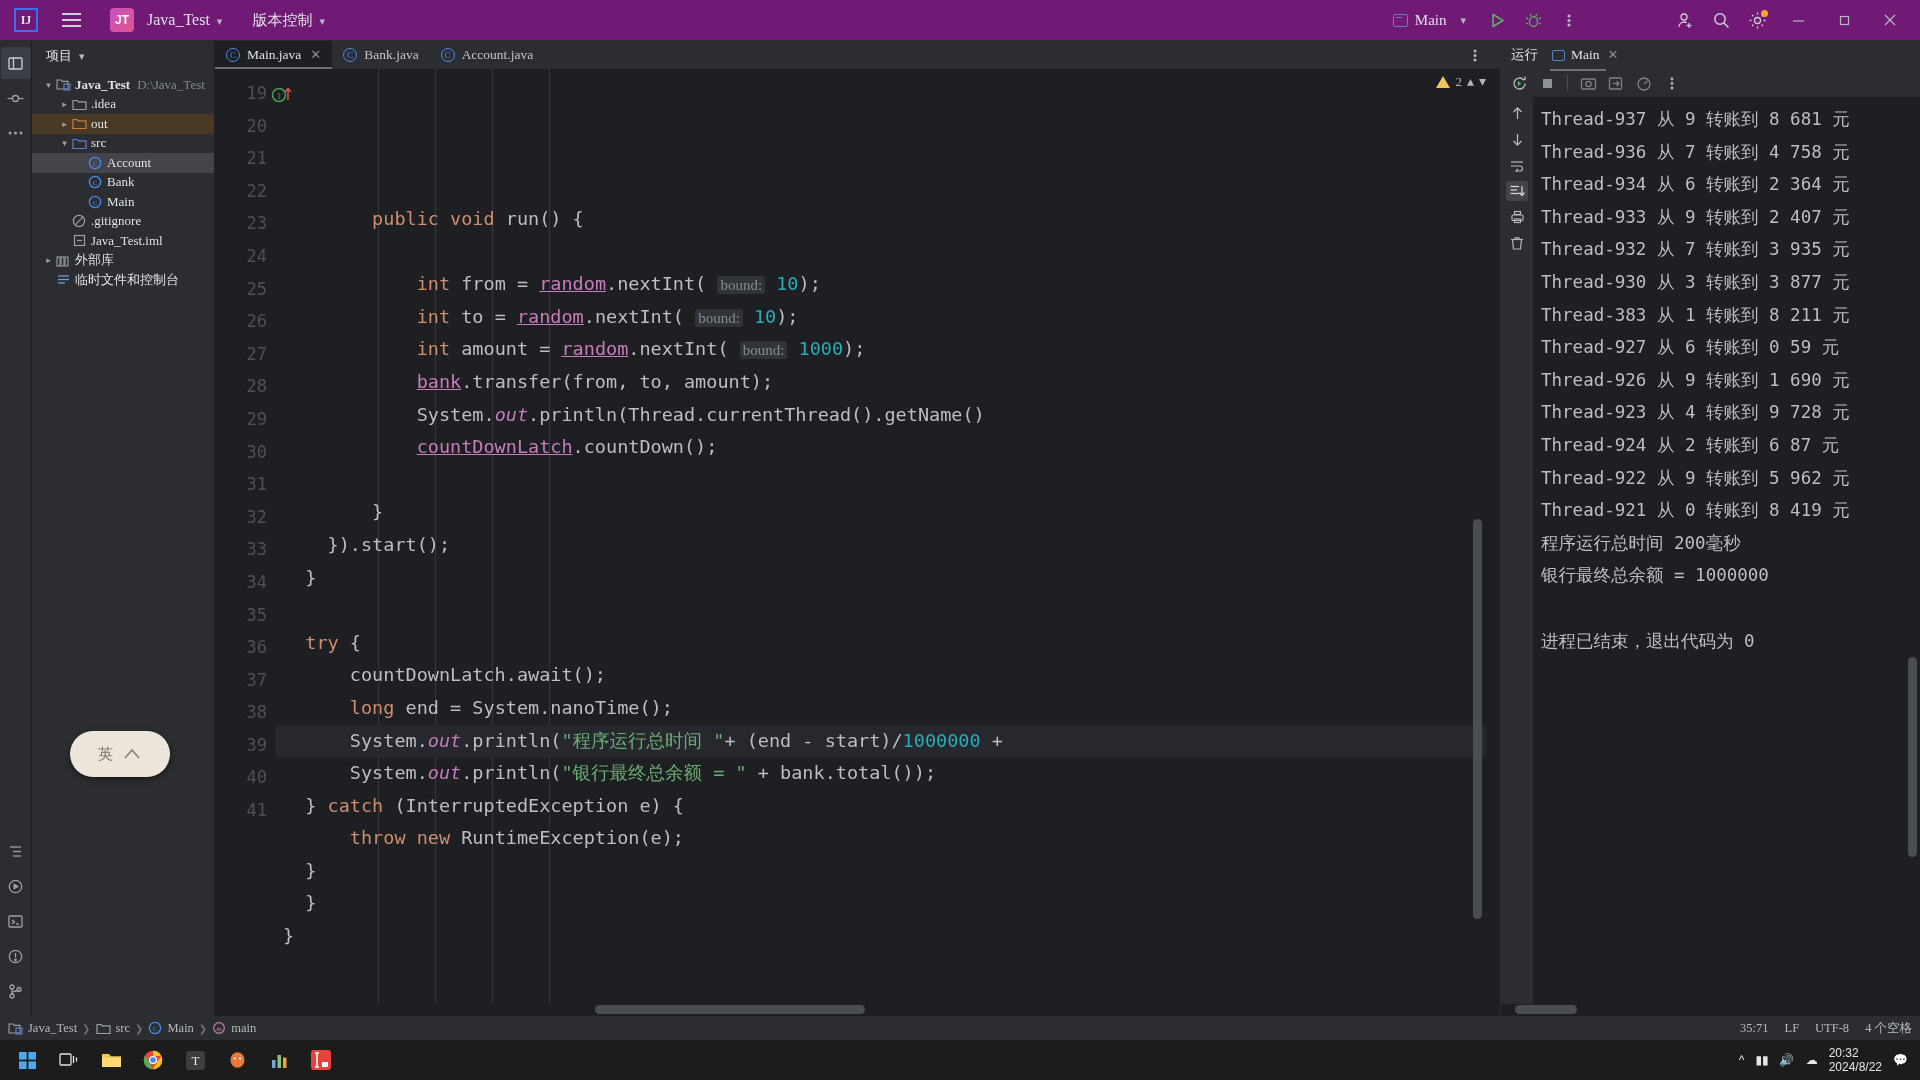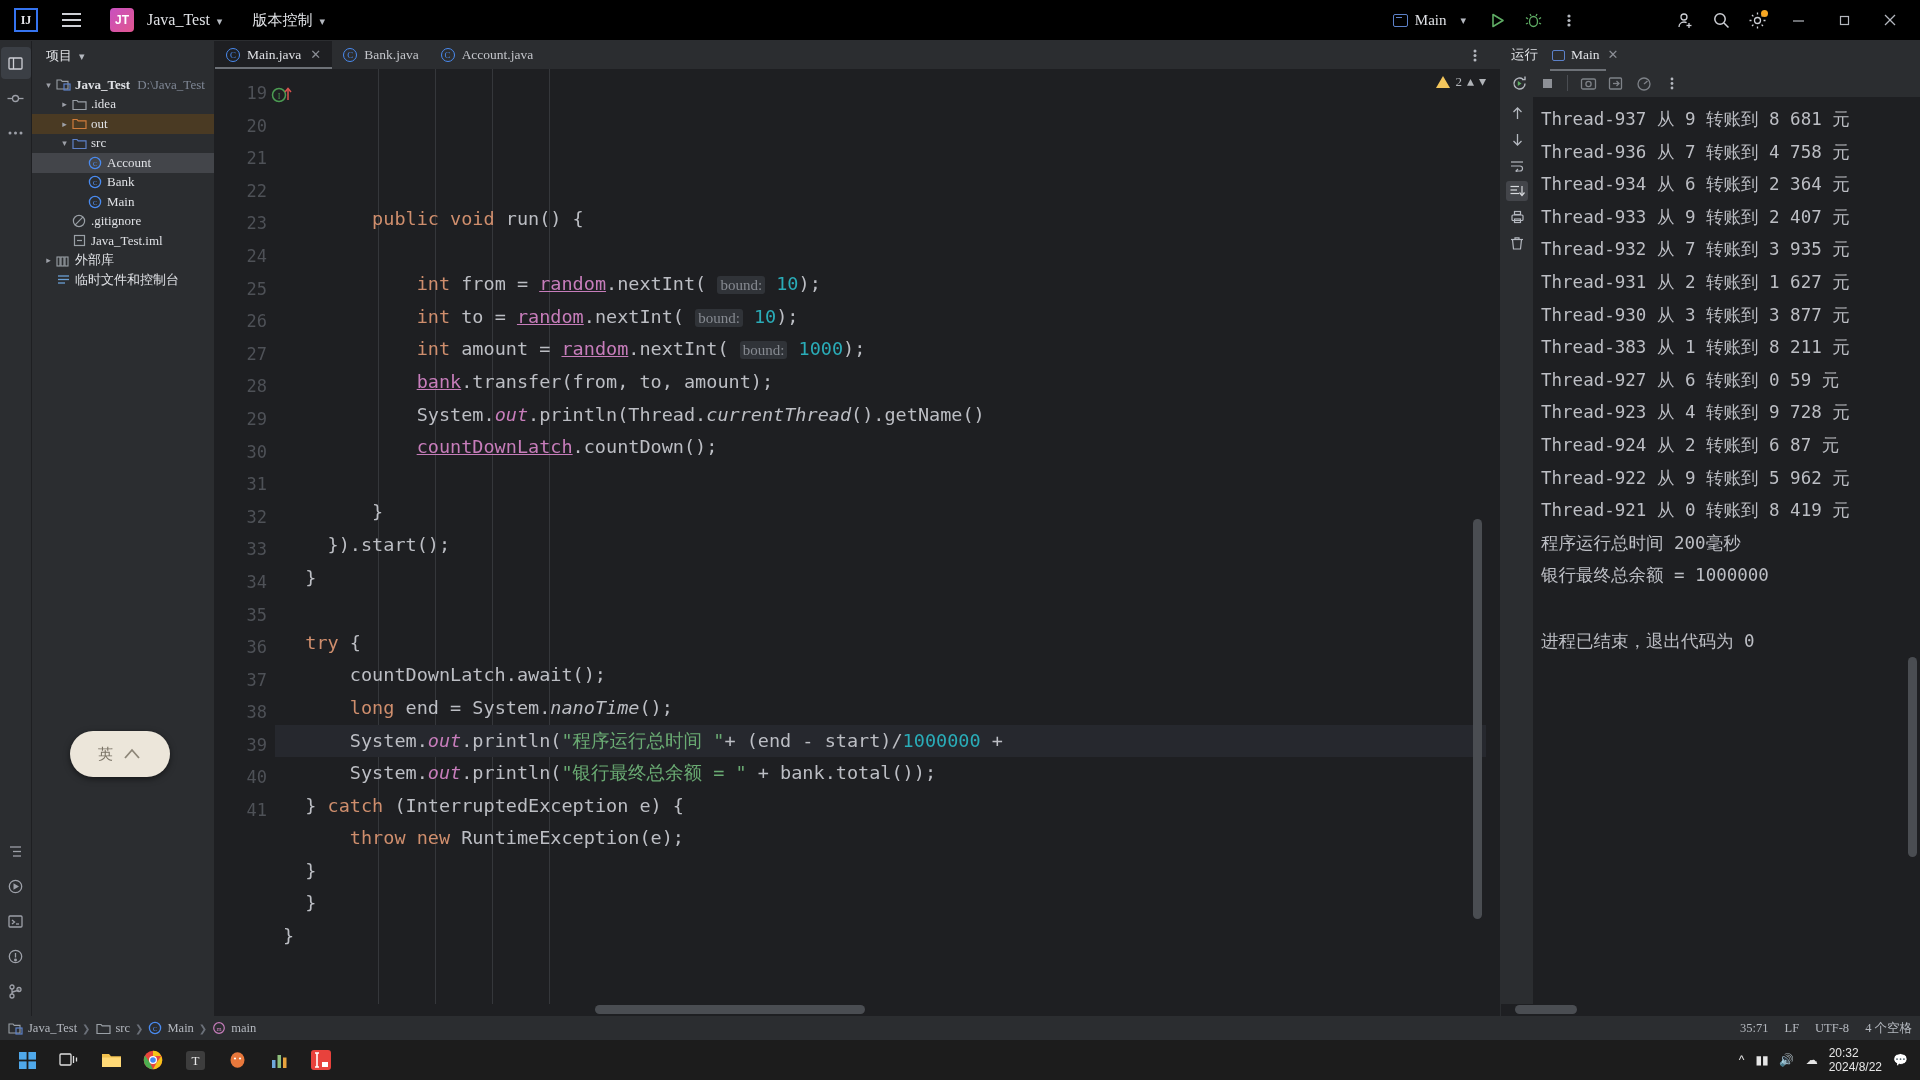--- a/index.html
+++ b/index.html
@@ -7,21 +7,21 @@
     width: 1920px; height: 1080px;
     background: #1e1f22;
     font-family: "Liberation Sans", sans-serif;
     overflow: hidden;
     color: #dfe1e5;
   }
   .app { position: relative; width: 1920px; height: 1080px; display: flex; flex-direction: column; }
 
   
   .titlebar {
-    height: 41px; background: #000000; display: flex; align-items: center;
+    height: 41px; background: #701a75; display: flex; align-items: center;
     padding: 0 8px; flex: 0 0 41px; border-bottom: 1px solid #2b2d30;
   }
   .tb-left { display: flex; align-items: center; gap: 4px; }
   .ij-logo {
     width: 24px; height: 24px; margin-left: 6px; border: 2px solid #3574f0;
     display: flex; align-items: center; justify-content: center;
     font-size: 12px; font-weight: bold; color: #e3e4e8; font-family: "Liberation Serif", serif;
   }
   .hamburger { width: 30px; height: 30px; margin-left: 14px; display: flex; flex-direction: column;
     justify-content: center; align-items: center; gap: 4px; cursor: pointer; }
@@ -91,21 +91,21 @@
     flex: 1; padding-top: 8px; font-family: "DejaVu Sans Mono", monospace;
     font-size: 18.5px; white-space: pre; color: #bcbec4; position: relative; overflow: hidden;
   }
   .code .line { height: 32.6px; line-height: 32.6px; padding-left: 8px; position: relative;}
   .code .line.current { background: #26282e; }
   .kw { color: #cf8e6d; }
   .fld { color: #c77dbb; text-decoration: underline; text-decoration-color:#c77dbb;}
   .fldp { color: #c77dbb; font-style: italic; }
   .num { color: #2aacb8; }
   .str { color: #6aab73; }
-  .ital { font-style: italic; color:#bcbec4;}
+  .ital { color:#bcbec4;}
   .plain { color: #bcbec4; }
   .hint { background:#303338; color:#868a91; border-radius:3px; padding:1px 3px; font-size:15px; font-family:"Liberation Serif",serif;}
   .indent-guide { position:absolute; top:0; bottom:0; width:1px; background:#35373b;}
 
   .errstrip { position:absolute; right:0; top:0; bottom:0; width:14px; background:#1e1f22;}
   .insp-widget { position:absolute; right:14px; top:4px; display:flex; align-items:center; gap:5px; font-size:13px; color:#b0b3b8; font-family:"Liberation Serif",serif;}
   .warn-tri { width:0;height:0;border-left:7px solid transparent;border-right:7px solid transparent;border-bottom:12px solid #f2c55c;}
 
   
   .vscroll { position:absolute; right:2px; width:9px; background:#4a4d52; border-radius:5px;}
@@ -597,24 +597,24 @@
                 <path d="M5 3.5V1.8h4v1.7"></path>
               </svg>
           </div>
         </div>
         <div class="console" id="console">
             <div class="cline">Thread-937 从 9 转账到 8 681 元</div>
             <div class="cline">Thread-936 从 7 转账到 4 758 元</div>
             <div class="cline">Thread-934 从 6 转账到 2 364 元</div>
             <div class="cline">Thread-933 从 9 转账到 2 407 元</div>
             <div class="cline">Thread-932 从 7 转账到 3 935 元</div>
-            <div class="cline">Thread-931 从 2 转账到 1 627 元</div>
             <div class="cline">Thread-930 从 3 转账到 3 877 元</div>
             <div class="cline">Thread-383 从 1 转账到 8 211 元</div>
             <div class="cline">Thread-927 从 6 转账到 0 59 元</div>
+            <div class="cline">Thread-926 从 9 转账到 1 690 元</div>
             <div class="cline">Thread-923 从 4 转账到 9 728 元</div>
             <div class="cline">Thread-924 从 2 转账到 6 87 元</div>
             <div class="cline">Thread-922 从 9 转账到 5 962 元</div>
             <div class="cline">Thread-921 从 0 转账到 8 419 元</div>
             <div class="cline">程序运行总时间 200毫秒</div>
             <div class="cline">银行最终总余额 = 1000000</div>
             <div class="cline">&nbsp;</div>
             <div class="cline">进程已结束，退出代码为 0</div>
           </div>
         <div class="vscroll" style="top:560px;height:200px;right:3px;"></div>

